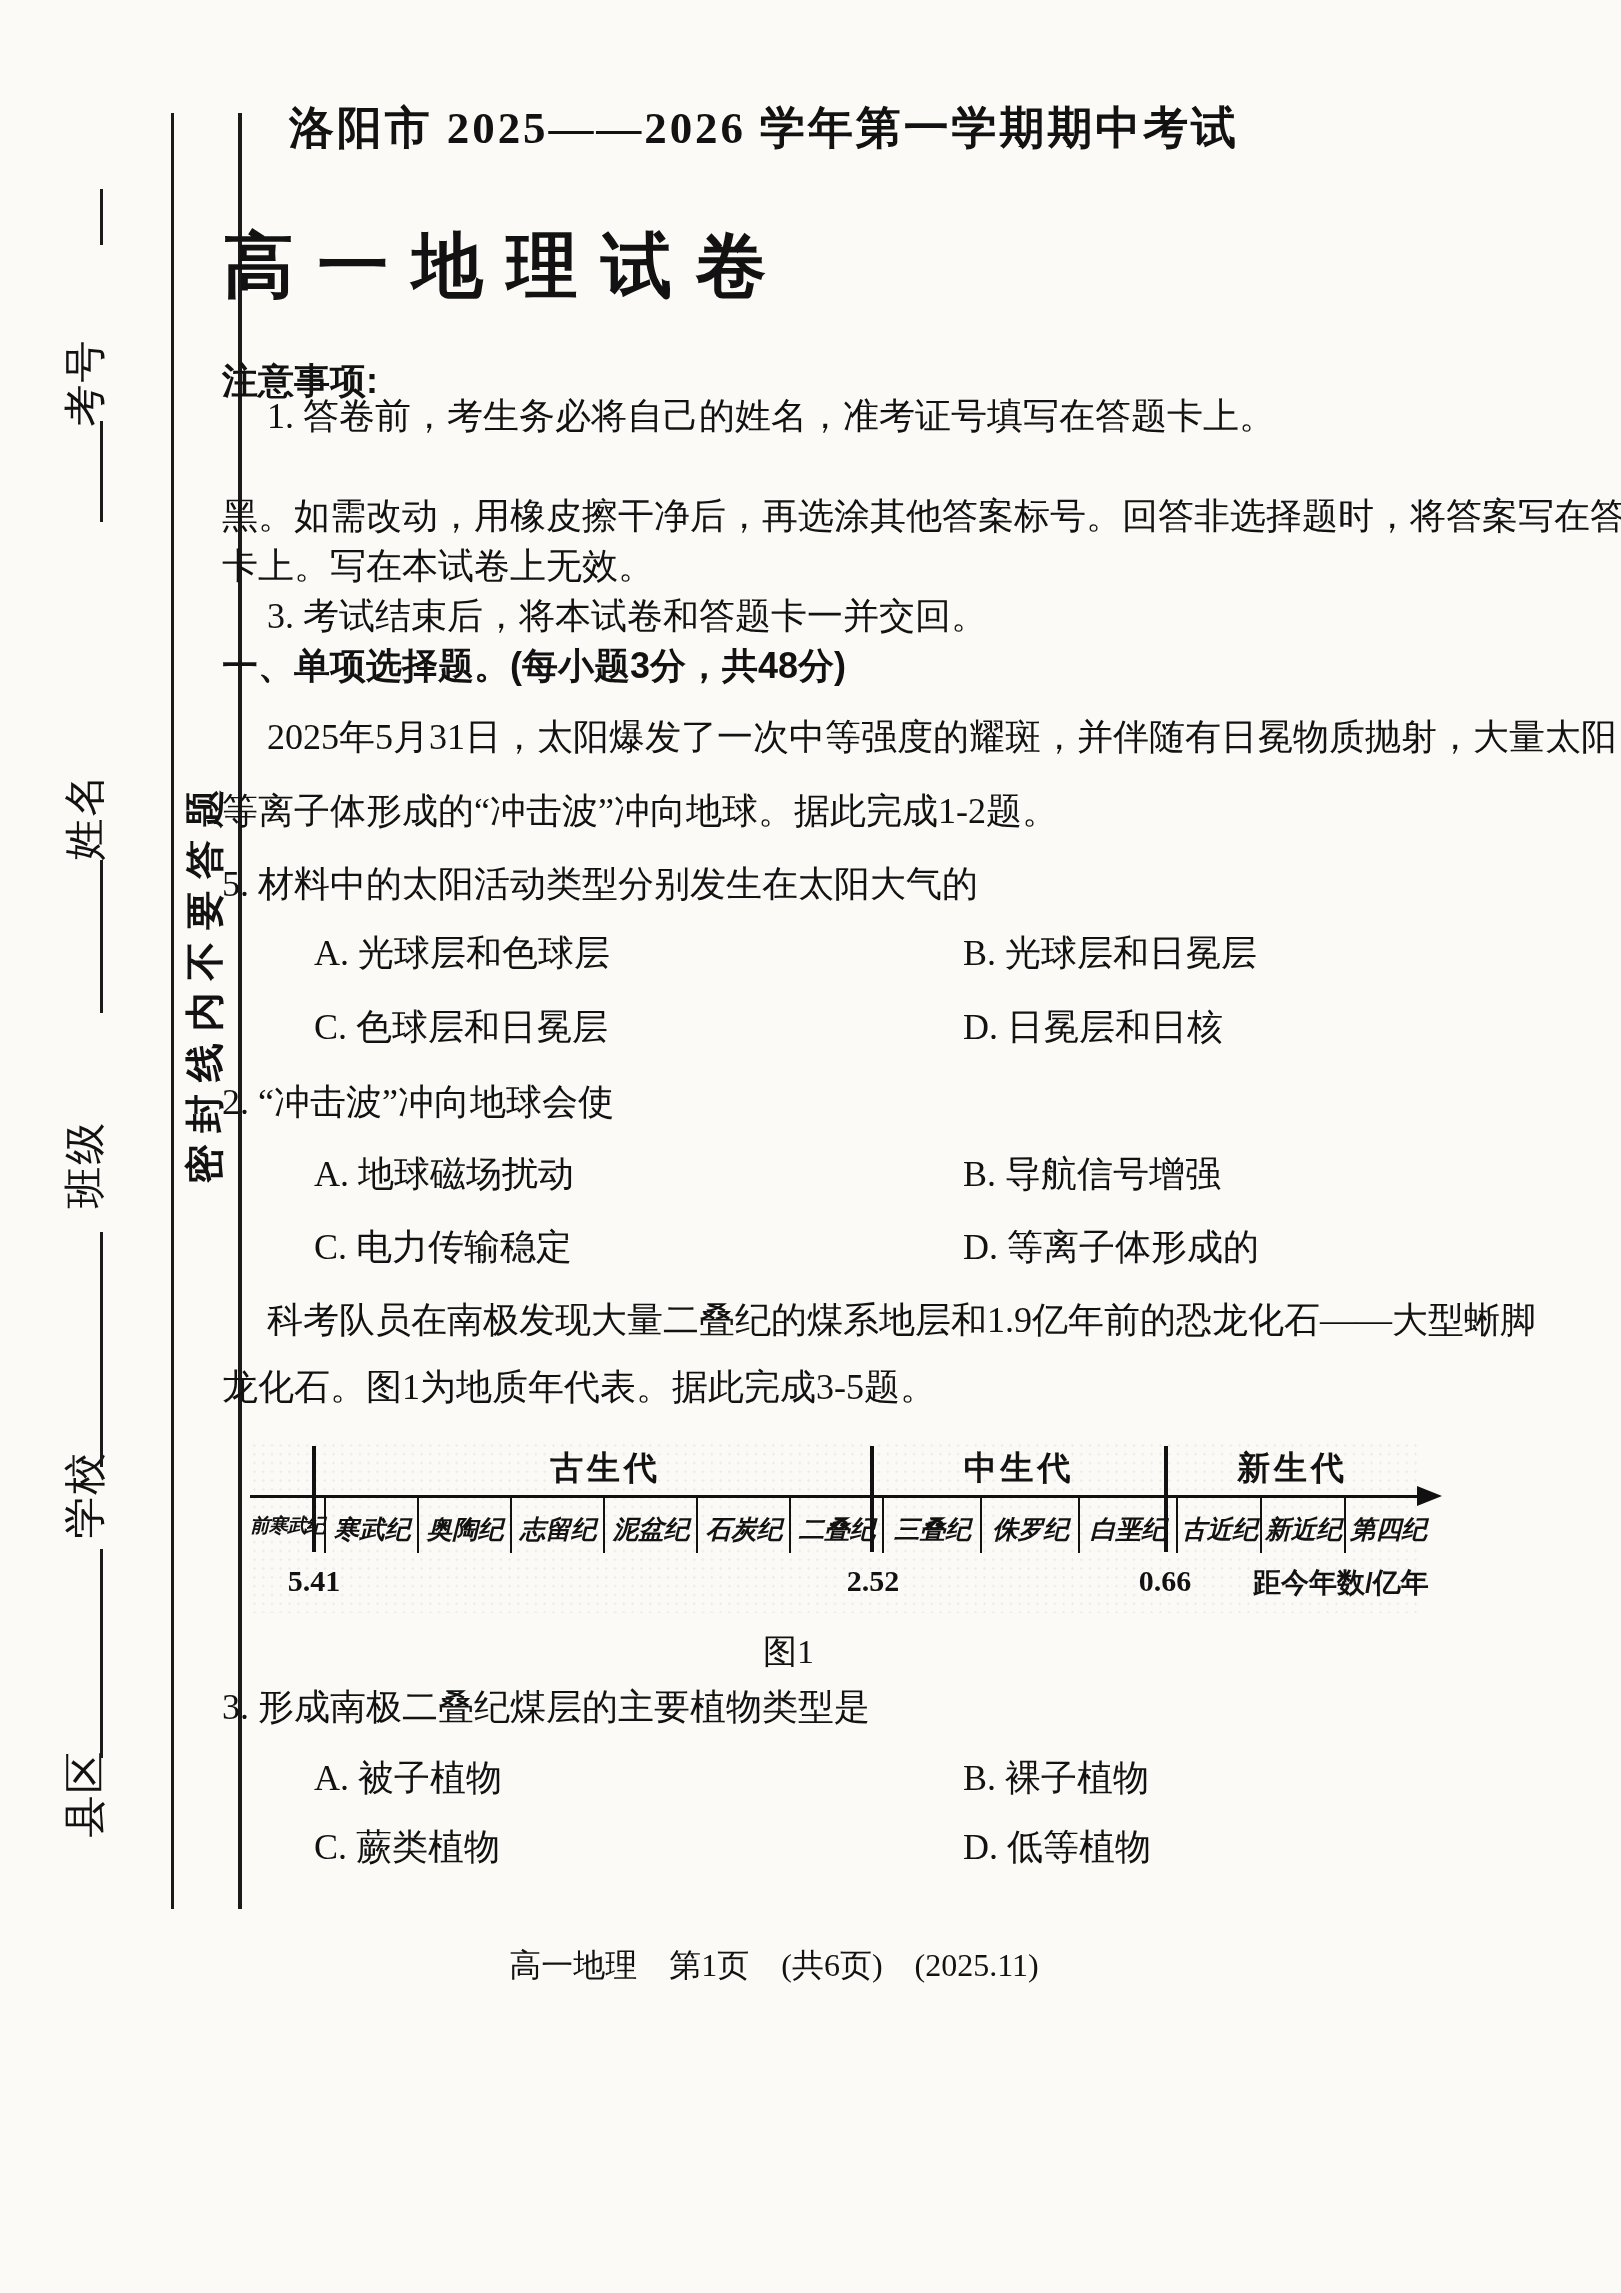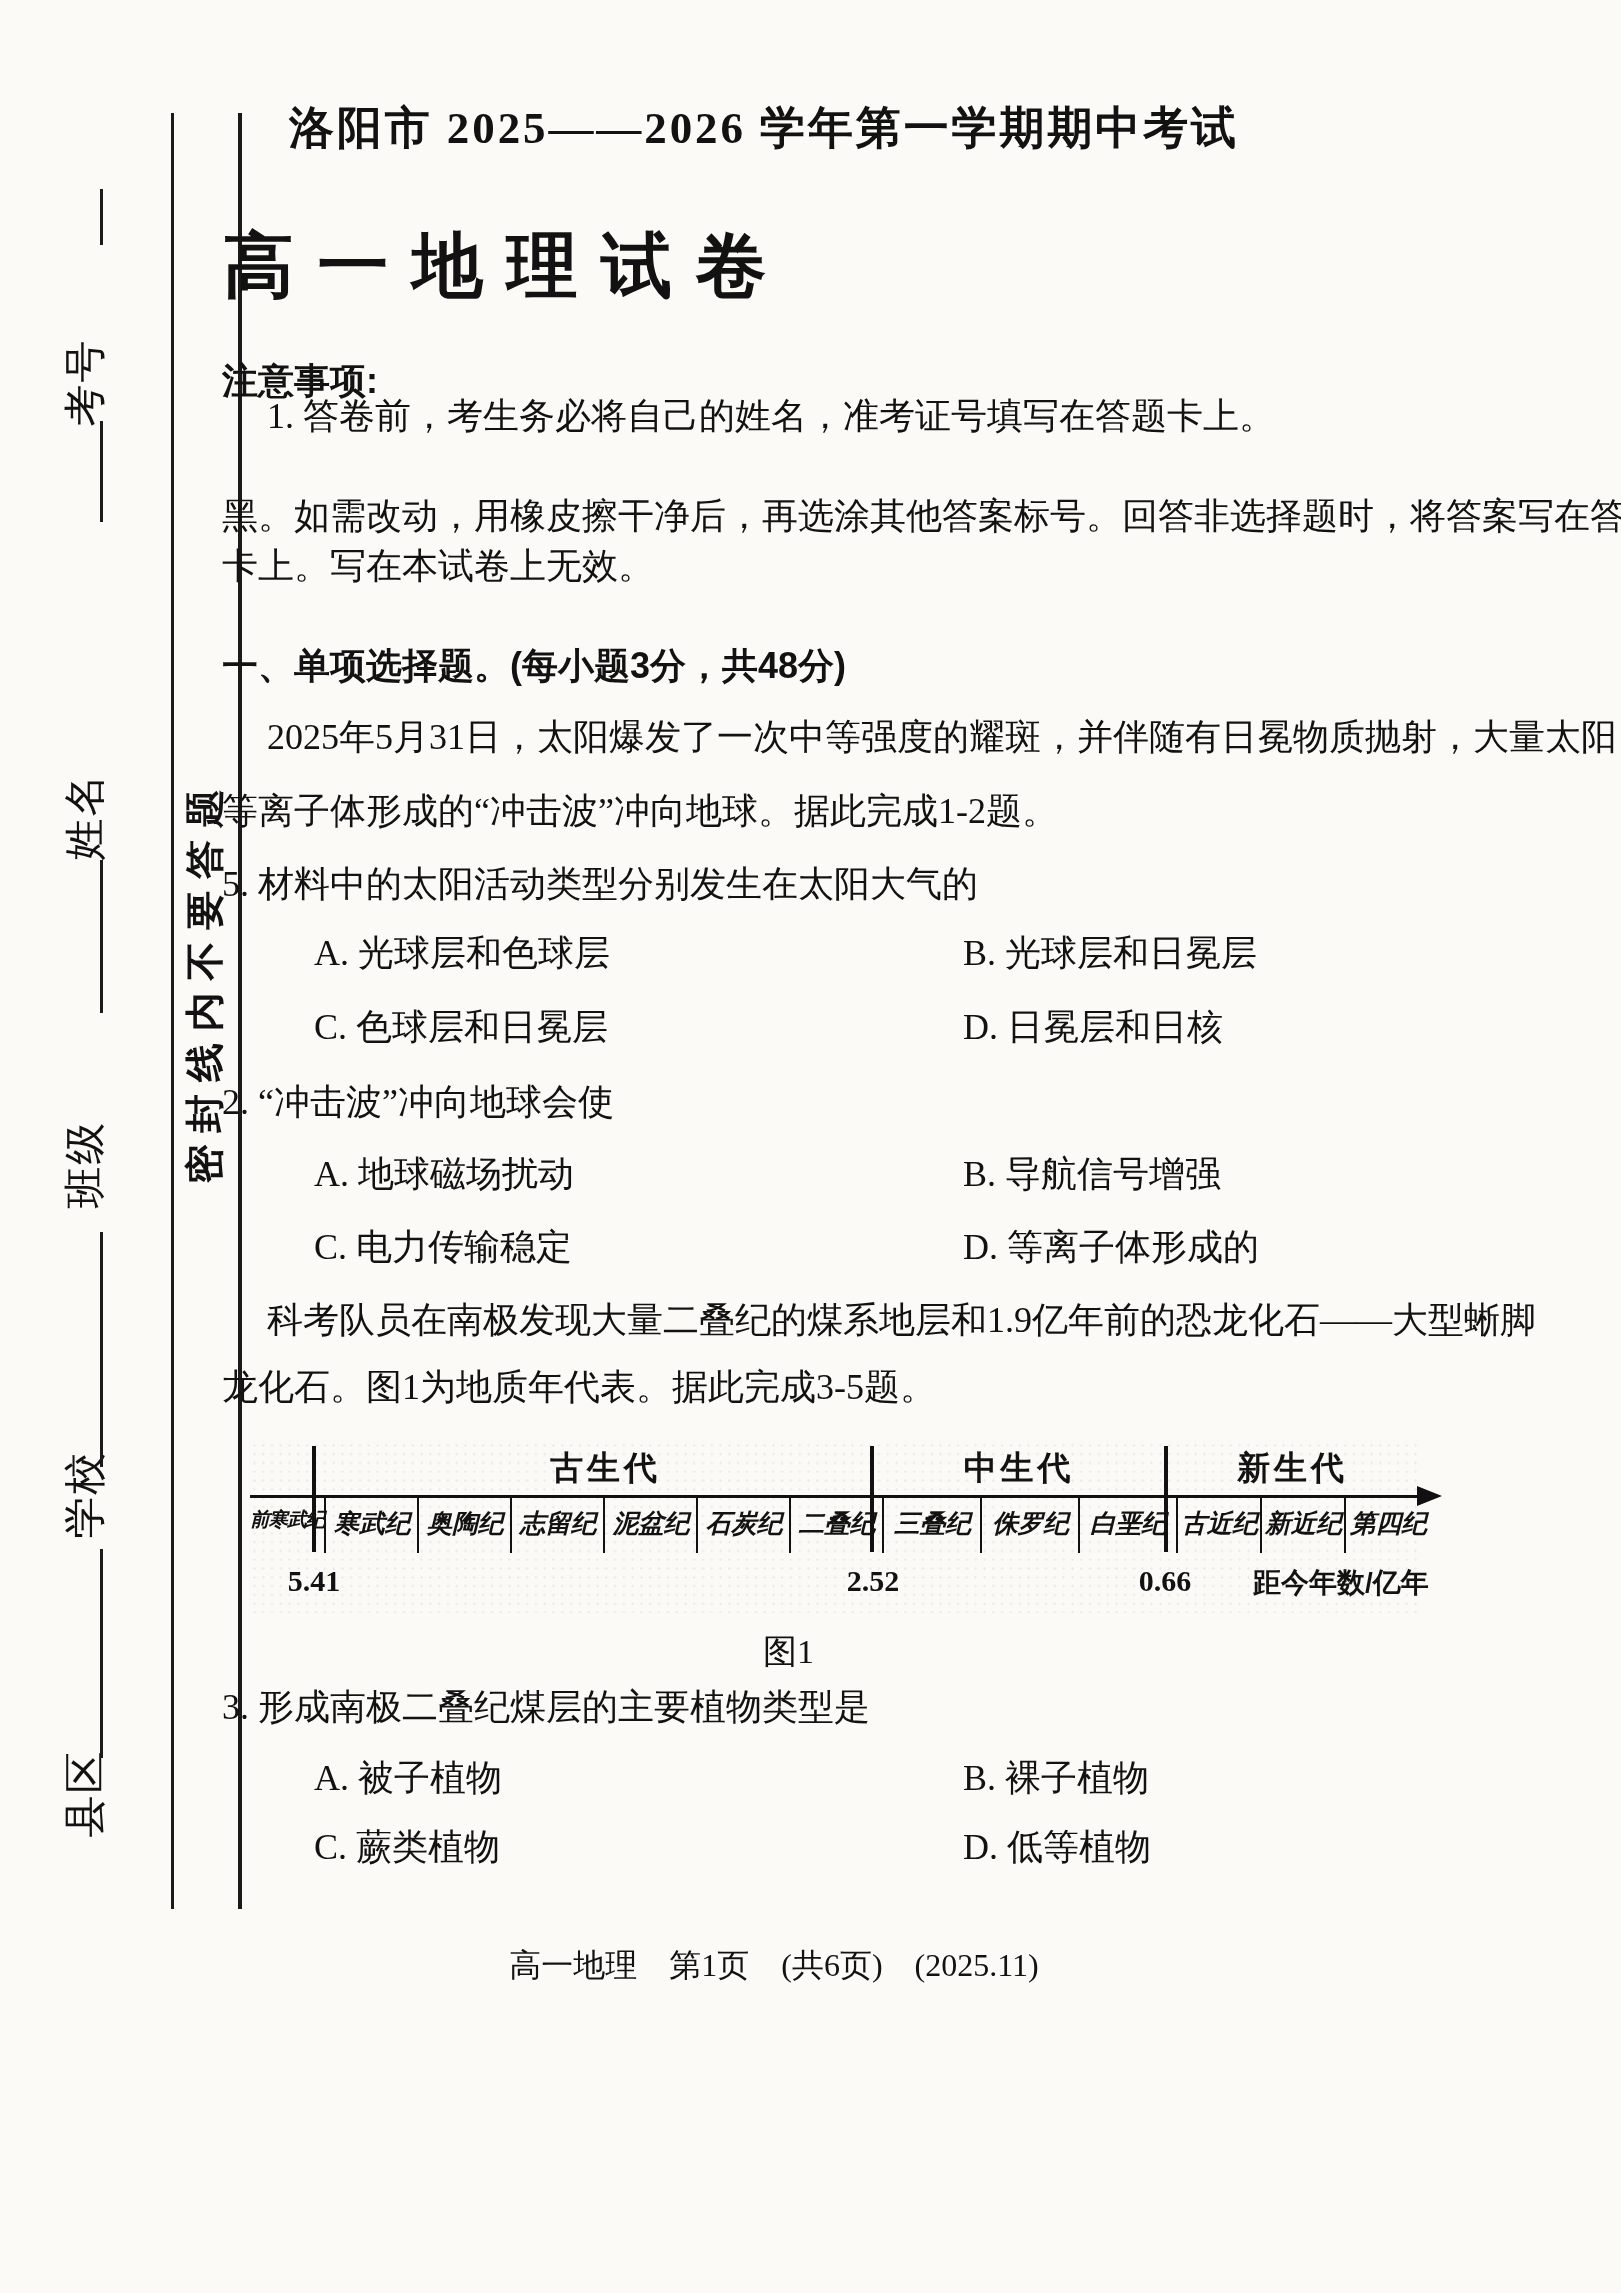--- a/index.html
+++ b/index.html
@@ -90,21 +90,21 @@
   .era-1{left:76px;width:559px;}
   .era-2{left:622px;width:294px;}
   .era-3{left:916px;width:253px;}
   .tl-row{
     position:absolute;left:0;top:54px;width:1169px;height:55px;
     display:flex;border-top:3.9px solid #111;
   }
   .tl-cell{
     border-right:2.9px solid #111;
     display:flex;justify-content:center;
-    padding-top:8px;box-sizing:border-box;
+    padding-top:14px;box-sizing:border-box;
   }
   .tl-cell span{
     font-family:"Liberation Sans","DejaVu Sans",sans-serif;
     font-weight:700;font-style:italic;font-size:25.5px;white-space:nowrap;
   }
   .tl-cell:nth-child(1){flex:0 0 64px;}
   .tl-cell:nth-child(n+2):nth-child(-n+7){flex:0 0 93px;}
   .tl-cell:nth-child(n+8):nth-child(-n+10){flex:0 0 98px;}
   .tl-cell:nth-child(n+11){flex:0 0 84px;}
   .tl-cell:nth-child(13){border-right:none;}
@@ -160,20 +160,21 @@
   <div class="fseg fs-3"></div>
   <div class="fseg fs-4"></div>
 
   <div class="title1">洛阳市 2025——2026 学年第一学期期中考试</div>
   <div class="title2">高一地理试卷</div>
 
   <div class="bl flush nh boldsans">注意事项:</div>
   <div class="bl ind n1">1. 答卷前，考生务必将自己的姓名，准考证号填写在答题卡上。</div>
   <div class="bl flush n3">黑。如需改动，用橡皮擦干净后，再选涂其他答案标号。回答非选择题时，将答案写在答题</div>
   <div class="bl flush n4">卡上。写在本试卷上无效。</div>
+  <div class="bl ind n5">3. 考试结束后，将本试卷和答题卡一并交回。</div>
 
   <div class="bl flush sec boldsans">一、单项选择题。(每小题3分，共48分)</div>
 
   <div class="bl ind p1l1">2025年5月31日，太阳爆发了一次中等强度的耀斑，并伴随有日冕物质抛射，大量太阳</div>
   <div class="bl flush p1l2">等离子体形成的“冲击波”冲向地球。据此完成1-2题。</div>
 
   <div class="bl flush q1s">5. 材料中的太阳活动类型分别发生在太阳大气的</div>
   <div class="bl optA o-q1r1">A. 光球层和色球层</div>
   <div class="bl optB o-q1r1">B. 光球层和日冕层</div>
   <div class="bl optA o-q1r2">C. 色球层和日冕层</div>

